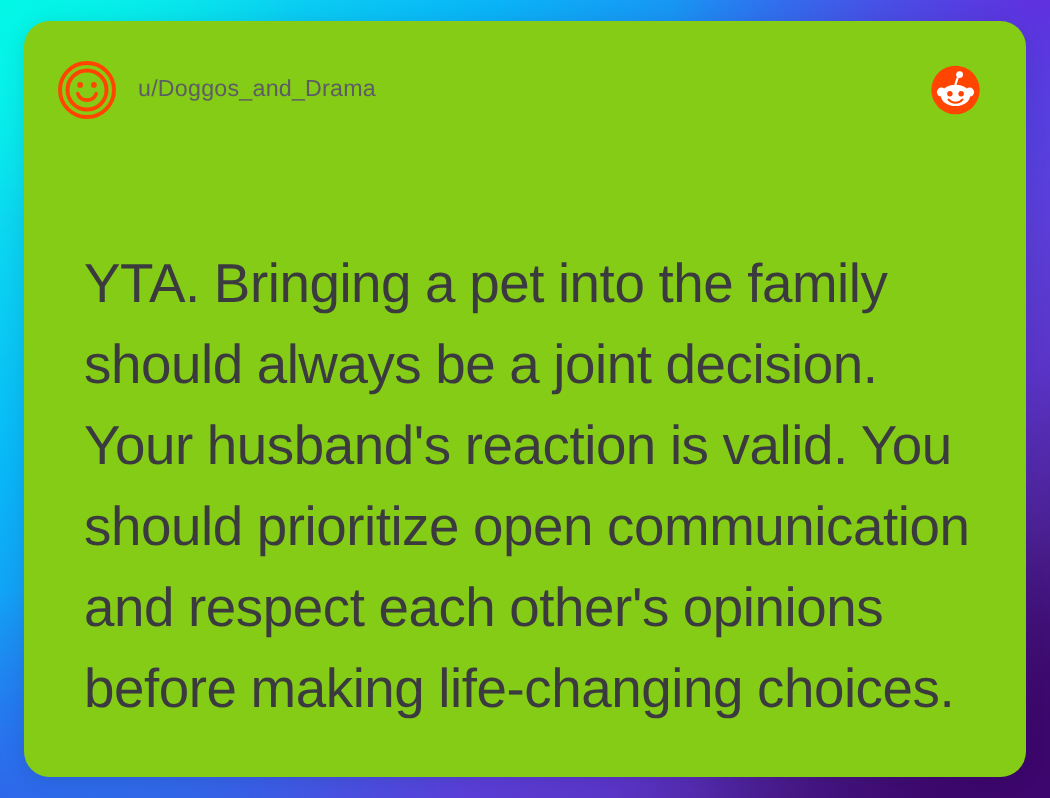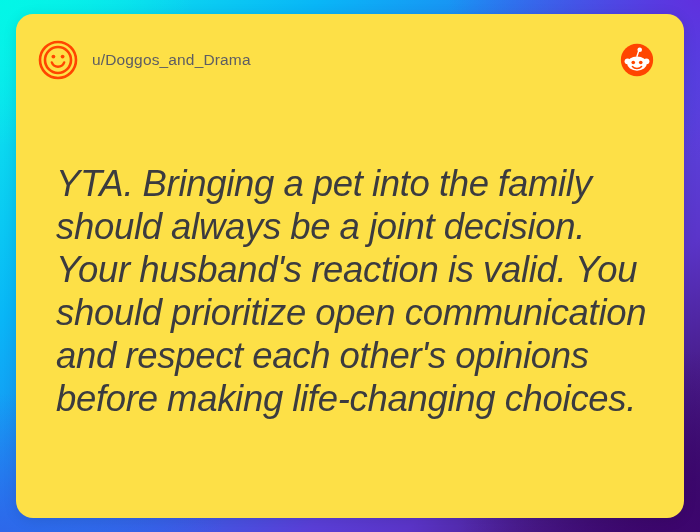--- a/index.html
+++ b/index.html
@@ -43,21 +43,21 @@
       radial-gradient(ellipse 55% 45% at 0% 100%, rgba(48,97,232,0.8) 0%, rgba(48,97,232,0.0) 58%);
   }
 
   
   #card {
     position: absolute;
     left: 16px;
     top: 14px;
     width: 668px;
     height: 504px;
-    background: #fde047;
+    background: #84cc16;
     border-radius: 17px;
     box-shadow: 0 2px 14px rgba(0,0,0,0.10);
     overflow: hidden;
   }
 
   
   #card-header {
     position: absolute;
     left: 0; top: 0; right: 0;
     height: 92px;
@@ -92,26 +92,25 @@
   
   #card-body {
     position: absolute;
     left: 40px;
     top: 148px;
     right: 36px;
   }
 
   #post-text {
     font-size: 36.5px;
-    line-height: 43px;
+    line-height: 54px;
     color: #3b3b3f;
     font-weight: 400;
     letter-spacing: -0.3px;
     word-spacing: -0.5px;
-    font-style: italic;
   }
 </style>
 </head>
 <body>
 
 <div id="bg-gradient">
   <div id="bg-gradient-overlay"></div>
 </div>
 
 <div id="card">

